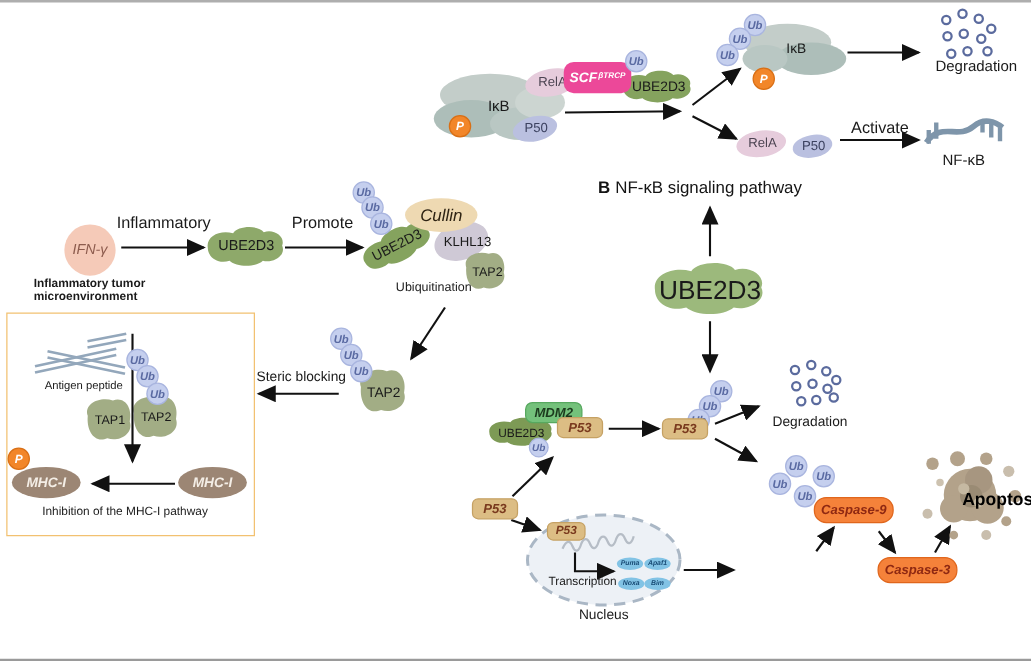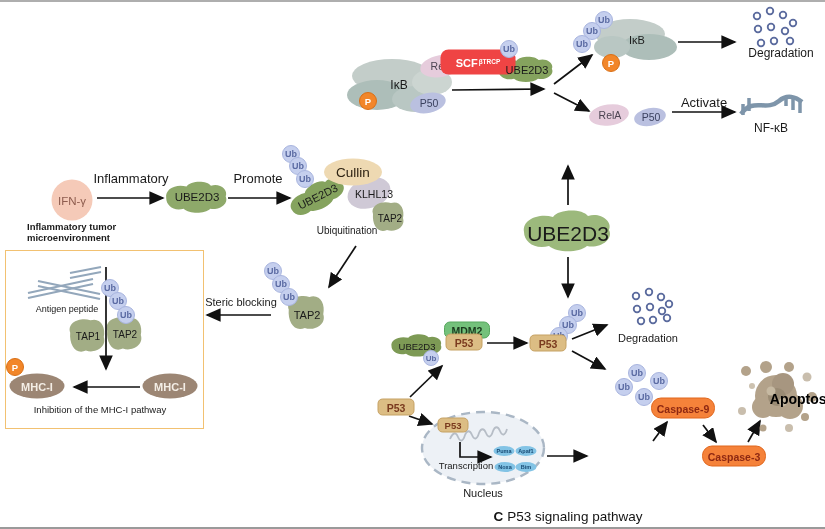--- a/index.html
+++ b/index.html
@@ -2,33 +2,33 @@
 <html><head>
 <meta charset="utf-8">
 <style>
   html,body{margin:0;padding:0;background:#fff;}
   .stage{position:relative;width:825px;height:529px;background:#fff;overflow:hidden;
          font-family:"Liberation Sans",sans-serif;}
   .stage svg.layer{position:absolute;left:0;top:0;}
   .ar{stroke:#111;stroke-width:1.7;fill:none;marker-end:url(#ah);}
   .lbl{position:absolute;transform:translate(-50%,-50%);white-space:nowrap;color:#1a1a1a;line-height:1;z-index:2;}
   .lbl-left{position:absolute;transform:translate(0,-50%);white-space:nowrap;color:#1a1a1a;line-height:1;z-index:2;}
-  .pill{position:absolute;transform:translate(-50%,-50%);display:flex;align-items:center;justify-content:center;z-index:2;box-sizing:border-box;}
+  .pill{position:absolute;transform:translate(-50%,-50%);display:flex;align-items:center;justify-content:center;z-index:2;box-sizing:border-box;font-style:italic;}
   .ub{width:18px;height:18px;border-radius:50%;background:#c5cfee;border:1px solid #a9b5df;
       color:#5a6aa2;font-size:9px;font-weight:600;}
   .pcirc{width:18px;height:18px;border-radius:50%;background:#f28629;border:1px solid #d96f15;
       color:#fff;font-size:9.5px;font-weight:700;z-index:3;}
   .p53{width:37px;height:17px;border-radius:5px;background:#dcbd84;border:1px solid #c5a163;
       color:#7a3a1e;font-size:10.5px;font-weight:600;}
   .p53sm{width:31px;height:15px;font-size:9.5px;}
   .mdm2{width:46px;height:17px;border-radius:6px;background:#74c17b;border:1px solid #57a85f;
-      color:#1c3a1e;font-size:10.5px;font-weight:600;margin-left:24px;}
+      color:#1c3a1e;font-size:10.5px;font-weight:600;}
   .caspase{width:64px;height:21px;border-radius:10px;background:#f5823a;border:1.5px solid #e0661c;
       color:#8e2812;font-size:10.5px;font-weight:600;}
-  .scf{width:75px;height:25px;border-radius:8px;background:#ef4444;color:#fff;font-size:11px;font-weight:600;}
+  .scf{width:54px;height:25px;border-radius:8px;background:#ec4899;color:#fff;font-size:11px;font-weight:600;}
   .scf sup{font-size:6.5px;line-height:1;margin-left:1px;}
   .cullin{width:58px;height:27px;border-radius:50%;background:#eed9b2;color:#2e2313;font-size:13.5px;}
   .mhc{width:55px;height:25px;border-radius:50%;background:#9c8674;color:#f4eee6;font-size:11px;font-weight:600;}
   .cytc{width:86px;height:31px;border-radius:50%;background:#8478bd;color:#262050;font-size:11px;font-weight:600;}
   .ifn{width:41px;height:41px;border-radius:50%;background:#f5cab8;color:#8d5c4e;font-size:11.5px;}
   .target{width:21px;height:10px;border-radius:50%;background:#82c3e5;color:#174a74;font-size:5.5px;font-weight:700;}
   .box{position:absolute;left:5px;top:250px;width:197px;height:177px;border:1.5px solid #f2c171;z-index:1;}
   .cap{font-size:13.5px;color:#141414;}
   .cap b{margin-right:4px;}
   .rot{transform:translate(-50%,-50%) rotate(-27deg);}
@@ -224,20 +224,21 @@
 <div class="pill ub" style="left:604px;top:20px">Ub</div>
 <div class="pill ub" style="left:592px;top:31px">Ub</div>
 <div class="pill ub" style="left:582px;top:44px">Ub</div>
 <div class="lbl" style="left:637px;top:40px;font-size:11px">IκB</div>
 <div class="pill pcirc" style="left:611px;top:63px">P</div>
 <div class="lbl" style="left:781px;top:53px;font-size:12px">Degradation</div>
 <div class="lbl" style="left:610px;top:115px;font-size:10.5px;color:#4c4452">RelA</div>
 <div class="lbl" style="left:651px;top:117px;font-size:10.5px;color:#3c4260">P50</div>
 <div class="lbl" style="left:704px;top:102px;font-size:13px">Activate</div>
 <div class="lbl" style="left:771px;top:128px;font-size:12px">NF-κB</div>
+<div class="lbl cap" style="left:560px;top:150px"><b>B</b><span>NF-κB signaling pathway</span></div>
 
 <div class="lbl" style="left:568px;top:233px;font-size:21px">UBE2D3</div>
 
 <div class="pill mdm2" style="left:443px;top:330px">
       <span>MDM2</span>
     </div>
 <div class="lbl" style="left:417px;top:347px;font-size:9.5px">UBE2D3</div>
 <div class="pill p53" style="left:464px;top:342px">
       <span>P53</span>
     </div>
@@ -265,15 +266,14 @@
 <div class="pill target" style="left:505px;top:467px">Noxa</div>
 <div class="pill target" style="left:526px;top:467px">Bim</div>
 <div class="lbl" style="left:483px;top:493px;font-size:11px">Nucleus</div>
 <div class="pill caspase" style="left:683px;top:408px">
       <span>Caspase-9</span>
     </div>
 <div class="pill caspase" style="left:734px;top:456px">
       <span>Caspase-3</span>
     </div>
 <div class="lbl" style="left:804px;top:399px;font-size:14px;font-weight:600;color:#000000">Apoptosis</div>
-<div class="lbl cap" style="left:568px;top:517px"><b>C</b><span>P53 signaling pathway</span></div>
 
 </div>
 
 </body></html>

